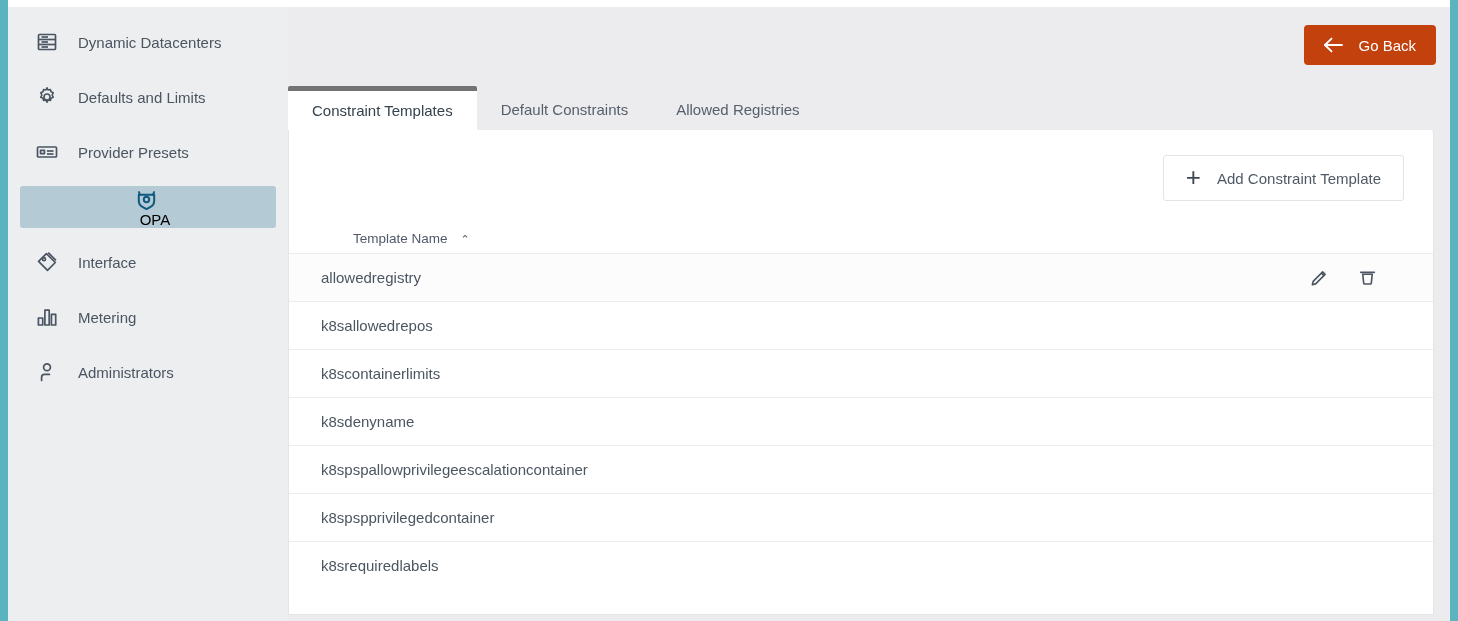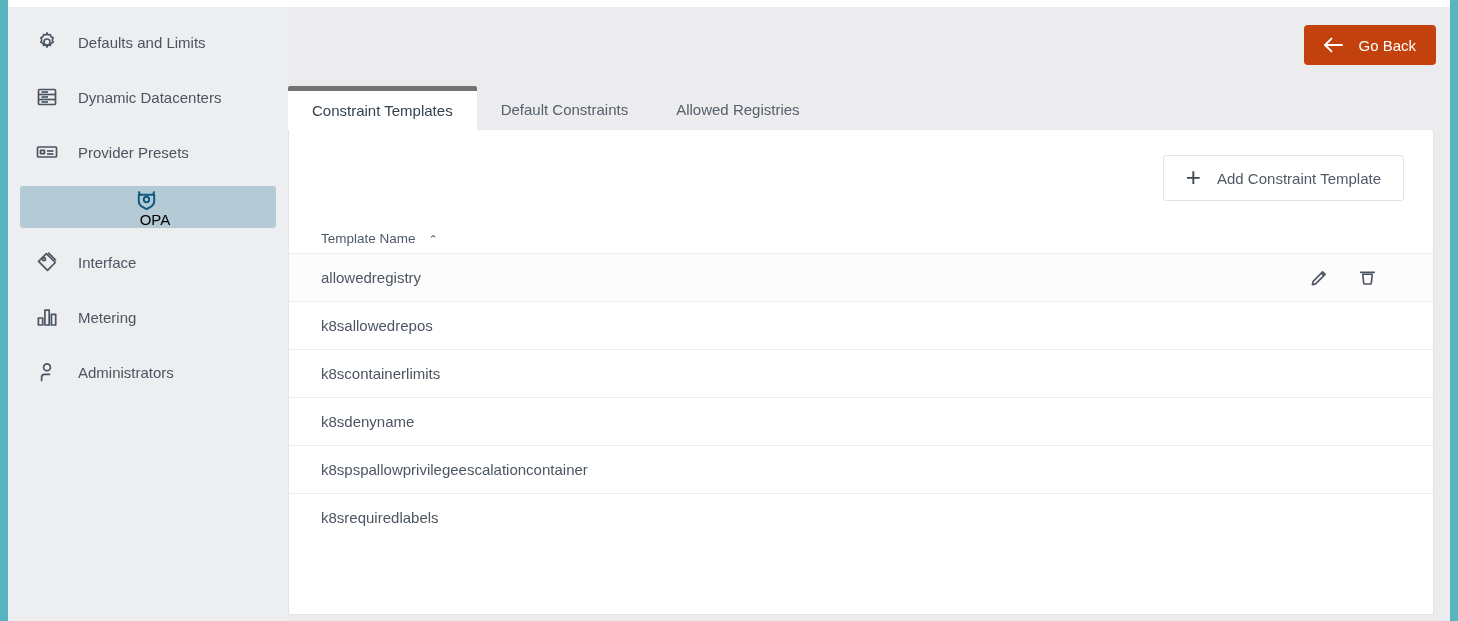--- a/index.html
+++ b/index.html
@@ -201,20 +201,21 @@
     height: 30px;
     padding: 0 32px;
   }
   .th {
     font-size: 13.5px;
     color: #50596a;
     display: flex;
     align-items: center;
     gap: 13px;
     cursor: pointer;
+    margin-left: 32px;
   }
   .sort-caret {
     font-size: 11px;
     line-height: 1;
     color: #50596a;
     position: relative;
     top: 1px;
   }
 
   .row {
@@ -255,43 +256,43 @@
 </head>
 <body>
 
 <div id="app">
 
   <div class="rail left"></div>
   <div class="rail right"></div>
   <div class="top-strip"></div>
 
   <nav class="sidebar">
-
-    <div class="nav-item">
-      <span class="nav-icon">
-        <svg width="24" height="24" viewBox="0 0 24 24" fill="none" stroke="#4a5561" stroke-width="1.6">
-          <circle cx="12" cy="12" r="3"></circle>
-          <path d="M12 2.8l1 2.2 2.4-.5 .6 2.3 2.2 1-1.1 2.2 1.1 2.2-2.2 1-.6 2.3-2.4-.5-1 2.2-1-2.2-2.4.5-.6-2.3-2.2-1 1.1-2.2-1.1-2.2 2.2-1 .6-2.3 2.4.5z" stroke-linejoin="round"></path>
-        </svg>
-      </span>
-      <span class="nav-label">Defaults and Limits</span>
-    </div>
 
     <div class="nav-item">
       <span class="nav-icon">
         <svg width="24" height="24" viewBox="0 0 24 24" fill="none" stroke="#4a5561" stroke-width="1.7">
           <rect x="3.5" y="4.5" width="17" height="15" rx="1"></rect>
           <line x1="3.5" y1="9.5" x2="20.5" y2="9.5"></line>
           <line x1="3.5" y1="14.5" x2="20.5" y2="14.5"></line>
           <line x1="6.5" y1="7" x2="13" y2="7"></line>
           <line x1="6.5" y1="12" x2="13" y2="12"></line>
           <line x1="6.5" y1="17" x2="13" y2="17"></line>
         </svg>
       </span>
       <span class="nav-label">Dynamic Datacenters</span>
+    </div>
+
+    <div class="nav-item">
+      <span class="nav-icon">
+        <svg width="24" height="24" viewBox="0 0 24 24" fill="none" stroke="#4a5561" stroke-width="1.6">
+          <circle cx="12" cy="12" r="3"></circle>
+          <path d="M12 2.8l1 2.2 2.4-.5 .6 2.3 2.2 1-1.1 2.2 1.1 2.2-2.2 1-.6 2.3-2.4-.5-1 2.2-1-2.2-2.4.5-.6-2.3-2.2-1 1.1-2.2-1.1-2.2 2.2-1 .6-2.3 2.4.5z" stroke-linejoin="round"></path>
+        </svg>
+      </span>
+      <span class="nav-label">Defaults and Limits</span>
     </div>
 
     <div class="nav-item">
       <span class="nav-icon">
         <svg width="24" height="24" viewBox="0 0 24 24" fill="none" stroke="#4a5561" stroke-width="1.7">
           <rect x="2.5" y="7" width="19" height="10" rx="1"></rect>
           <rect x="5.5" y="10.3" width="4" height="3.4" rx="0.4"></rect>
           <line x1="12" y1="11" x2="18.5" y2="11"></line>
           <line x1="12" y1="14" x2="18.5" y2="14"></line>
         </svg>
@@ -420,20 +421,24 @@
       <div class="row">
         <span class="row-name">k8sdenyname</span>
         <span class="row-actions hidden"></span>
       </div>
 
       <div class="row">
         <span class="row-name">k8spspallowprivilegeescalationcontainer</span>
         <span class="row-actions hidden"></span>
       </div>
 
+      <div class="row">
+        <span class="row-name">k8spspprivilegedcontainer</span>
+        <span class="row-actions hidden"></span>
+      </div>
 
       <div class="row">
         <span class="row-name">k8srequiredlabels</span>
         <span class="row-actions hidden"></span>
       </div>
 
     </div>
   </div>
 
 </div>

